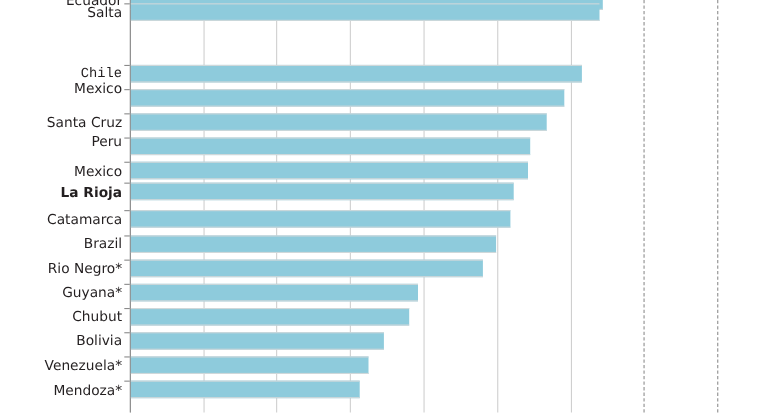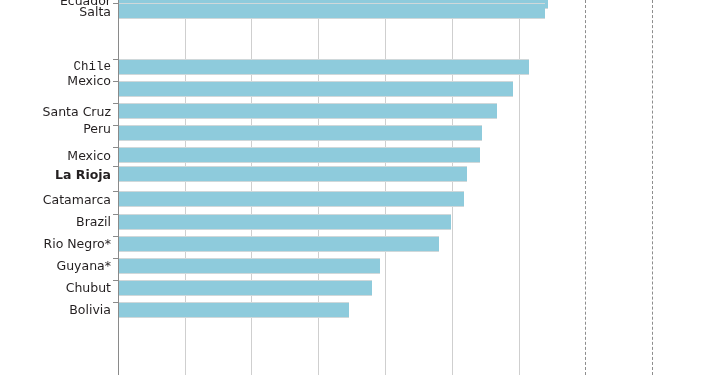--- a/index.html
+++ b/index.html
@@ -129,15 +129,25 @@
         <div class="row" style="top: 279.8px; height: 22.1px;">
           <div class="tick" style="top: 0px;"></div>
           <div class="row-label" style="top: 8.5px; transform: translateY(-50%);">Chubut</div>
           <div class="bar" title="Bolivia" style="top: 0px; height: 16px; width: 253.471px; background: rgb(142, 203, 220);"></div>
         </div>
         <div class="row" style="top: 301.9px; height: 22.1px;">
           <div class="tick" style="top: 0px;"></div>
           <div class="row-label" style="top: 8.5px; transform: translateY(-50%);">Bolivia</div>
           <div class="bar" title="Chubut" style="top: 0px; height: 16px; width: 229.782px; background: rgb(142, 203, 220);"></div>
         </div>
+        <div class="row" style="top: 324px; height: 22.1px;">
+          <div class="tick" style="top: 0px;"></div>
+          <div class="row-label" style="top: 8.5px; transform: translateY(-50%);">Venezuela*</div>
+          <div class="bar" title="Venezuela*" style="top: 0px; height: 16px; width: 216.161px; background: rgb(142, 203, 220);"></div>
+        </div>
+        <div class="row" style="top: 346.1px; height: 22.1px;">
+          <div class="tick" style="top: 0px;"></div>
+          <div class="row-label" style="top: 8.5px; transform: translateY(-50%);">Mendoza*</div>
+          <div class="bar" title="Mendoza*" style="top: 0px; height: 16px; width: 208.462px; background: rgb(142, 203, 220);"></div>
+        </div>
       </div>
   </div>
 </div>
 
 </body></html>

